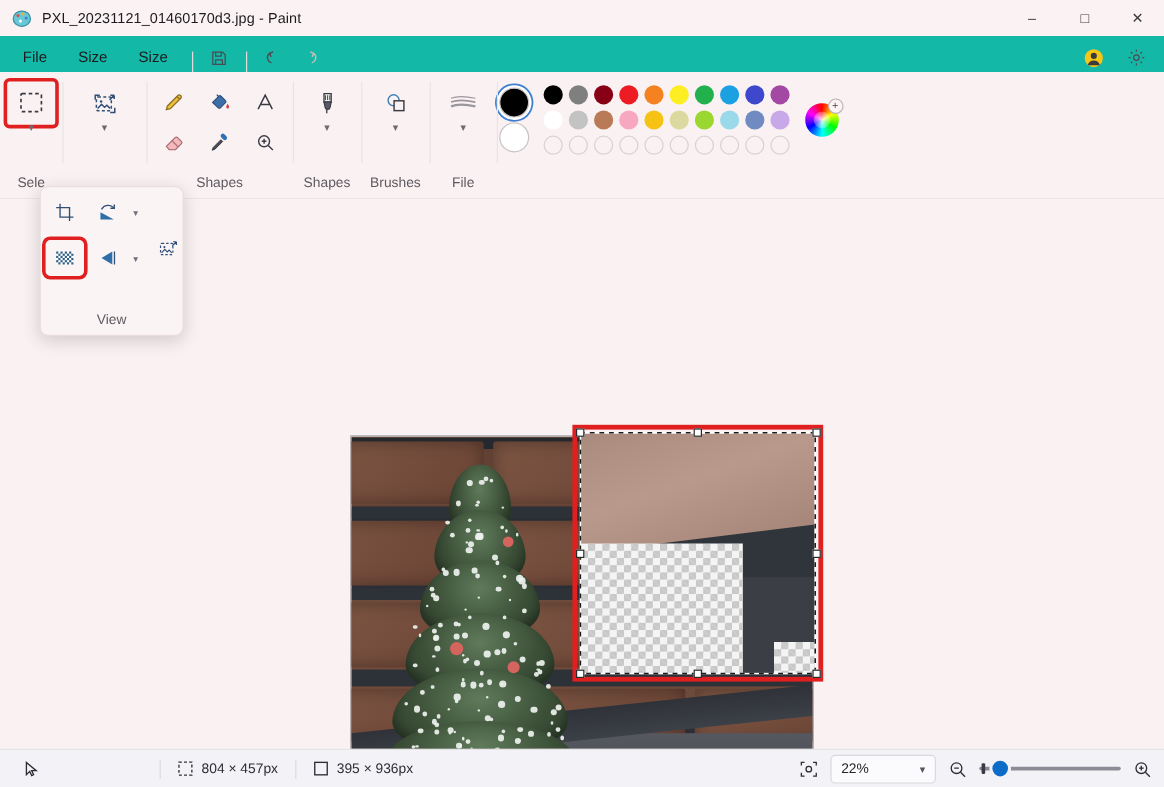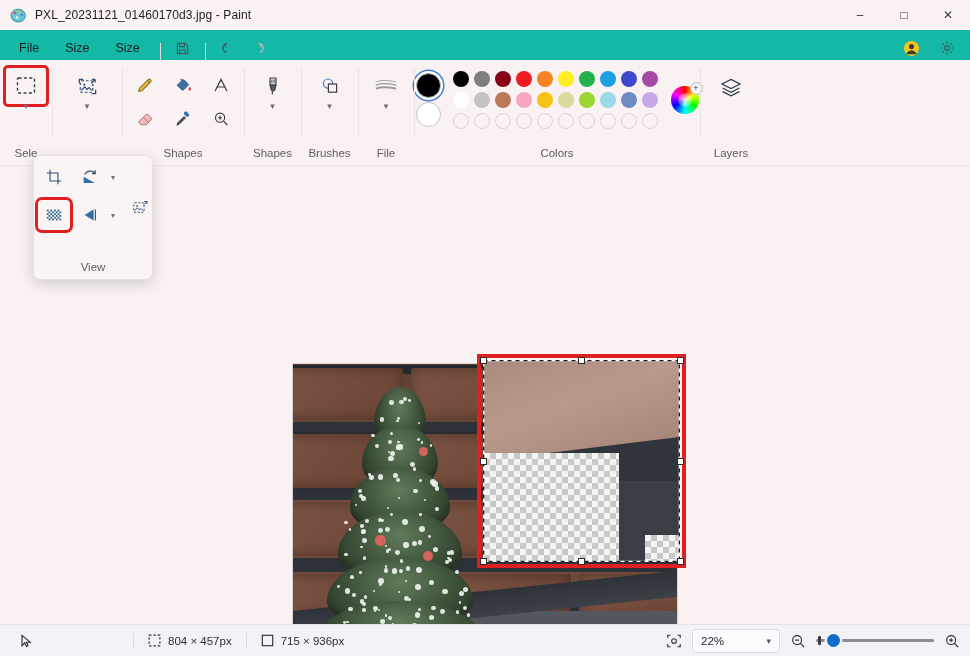--- a/index.html
+++ b/index.html
@@ -502,34 +502,23 @@
             <div class="sw empty"></div>
             <div class="sw empty"></div>
             <div class="sw empty"></div>
             <div class="sw empty"></div>
           </div>
         <div style="position:relative;">
           <div class="wheel"></div>
           <div class="wheel-plus">+</div>
         </div>
       </div>
-      <div class="rgroup-label">Colors</div>
-    </div>
-
-
-    <div class="rgroup" style="width:62px;">
-      <div class="big-icon" style="margin-top:2px;">
-        <svg width="24" height="24" viewBox="0 0 24 24" fill="none" stroke="#2f3a4a" stroke-width="1.25">
-          <path d="M12 3.4 21 8l-9 4.6L3 8z"></path>
-          <path d="M3.6 12 12 16.3 20.4 12"></path>
-          <path d="M3.6 15.6 12 19.9l8.4-4.3"></path>
-        </svg>
-      </div>
-      <div class="rgroup-label">Layers</div>
-    </div>
+    </div>
+
+
 
     <div class="flyout">
       <div class="flyout-grid">
         <div class="fcol">
           <div class="fly-btn">
             <svg width="18" height="18" viewBox="0 0 20 20" fill="none" stroke="#2f4f76" stroke-width="1.25">
               <path d="M5.6 2v12.4H18"></path>
               <path d="M2 5.6h12.4V18"></path>
             </svg>
           </div>
@@ -811,21 +800,21 @@
       </span>
       <span>804 × 457px</span>
     </div>
     <div class="st-sep"></div>
     <div class="st-group">
       <span class="sb-icon">
         <svg width="13" height="13" viewBox="0 0 14 14" fill="none" stroke="#2c2c33" stroke-width="1.2">
           <rect x="1.4" y="1.4" width="11.2" height="11.2"></rect>
         </svg>
       </span>
-      <span>715 × 936px</span>
+      <span>395 × 936px</span>
     </div>
 
     <div class="zoom-right">
       <div class="sb-icon">
         <svg width="16" height="16" viewBox="0 0 18 18" fill="none" stroke="#2c2c33" stroke-width="1.2">
           <path d="M2 5.6V2.6h3M13 2.6h3v3M16 12.4v3h-3M5 15.4H2v-3"></path>
           <circle cx="9" cy="9" r="2.6"></circle>
         </svg>
       </div>
       <div class="zoom-select">

